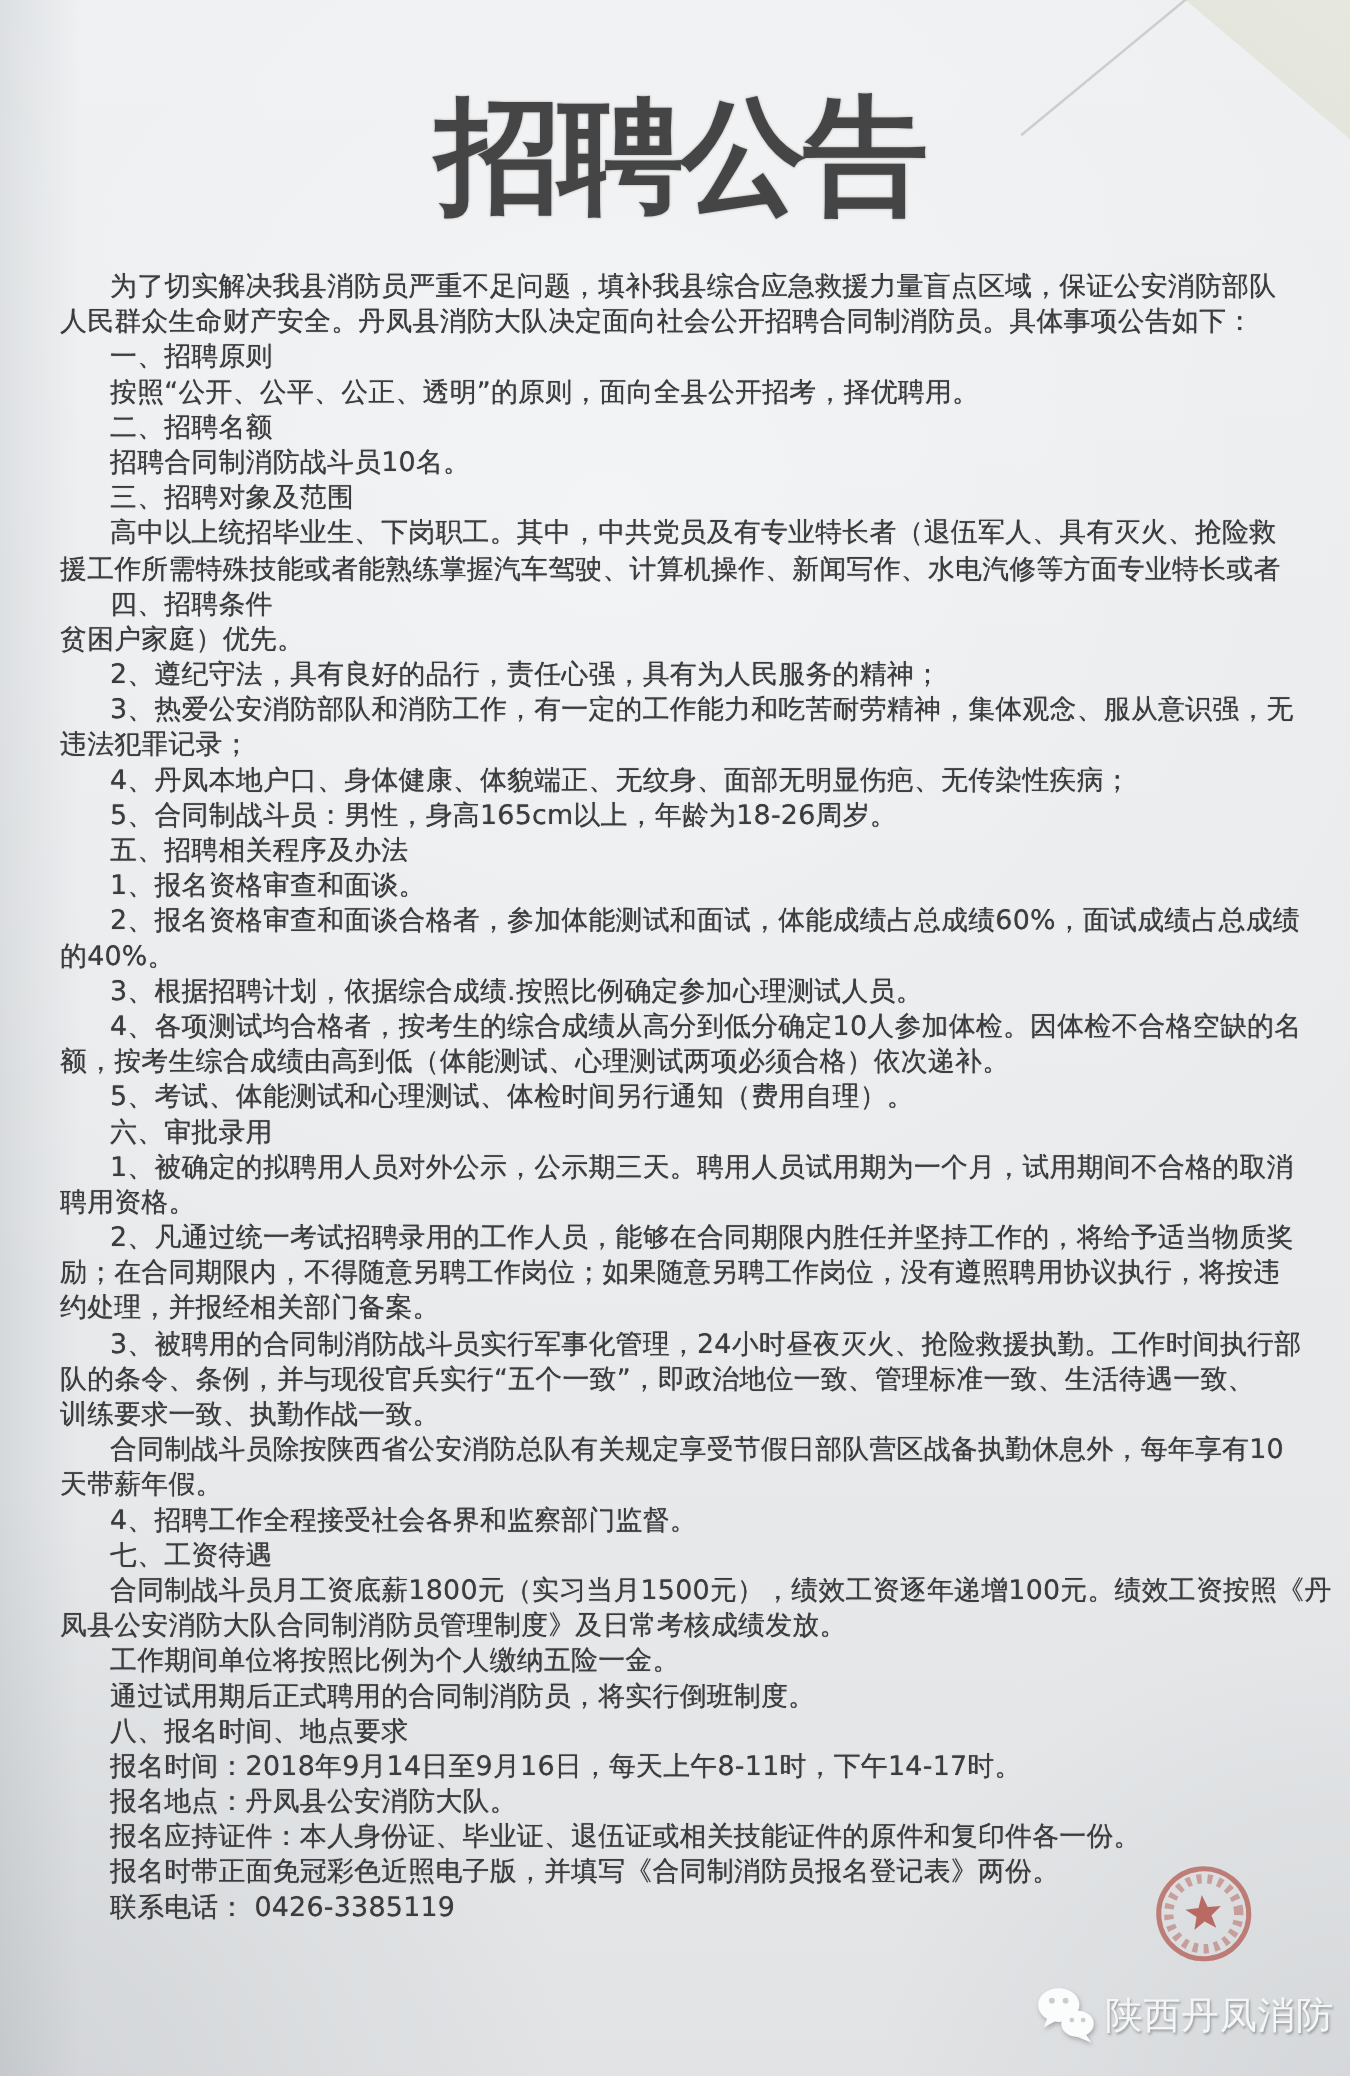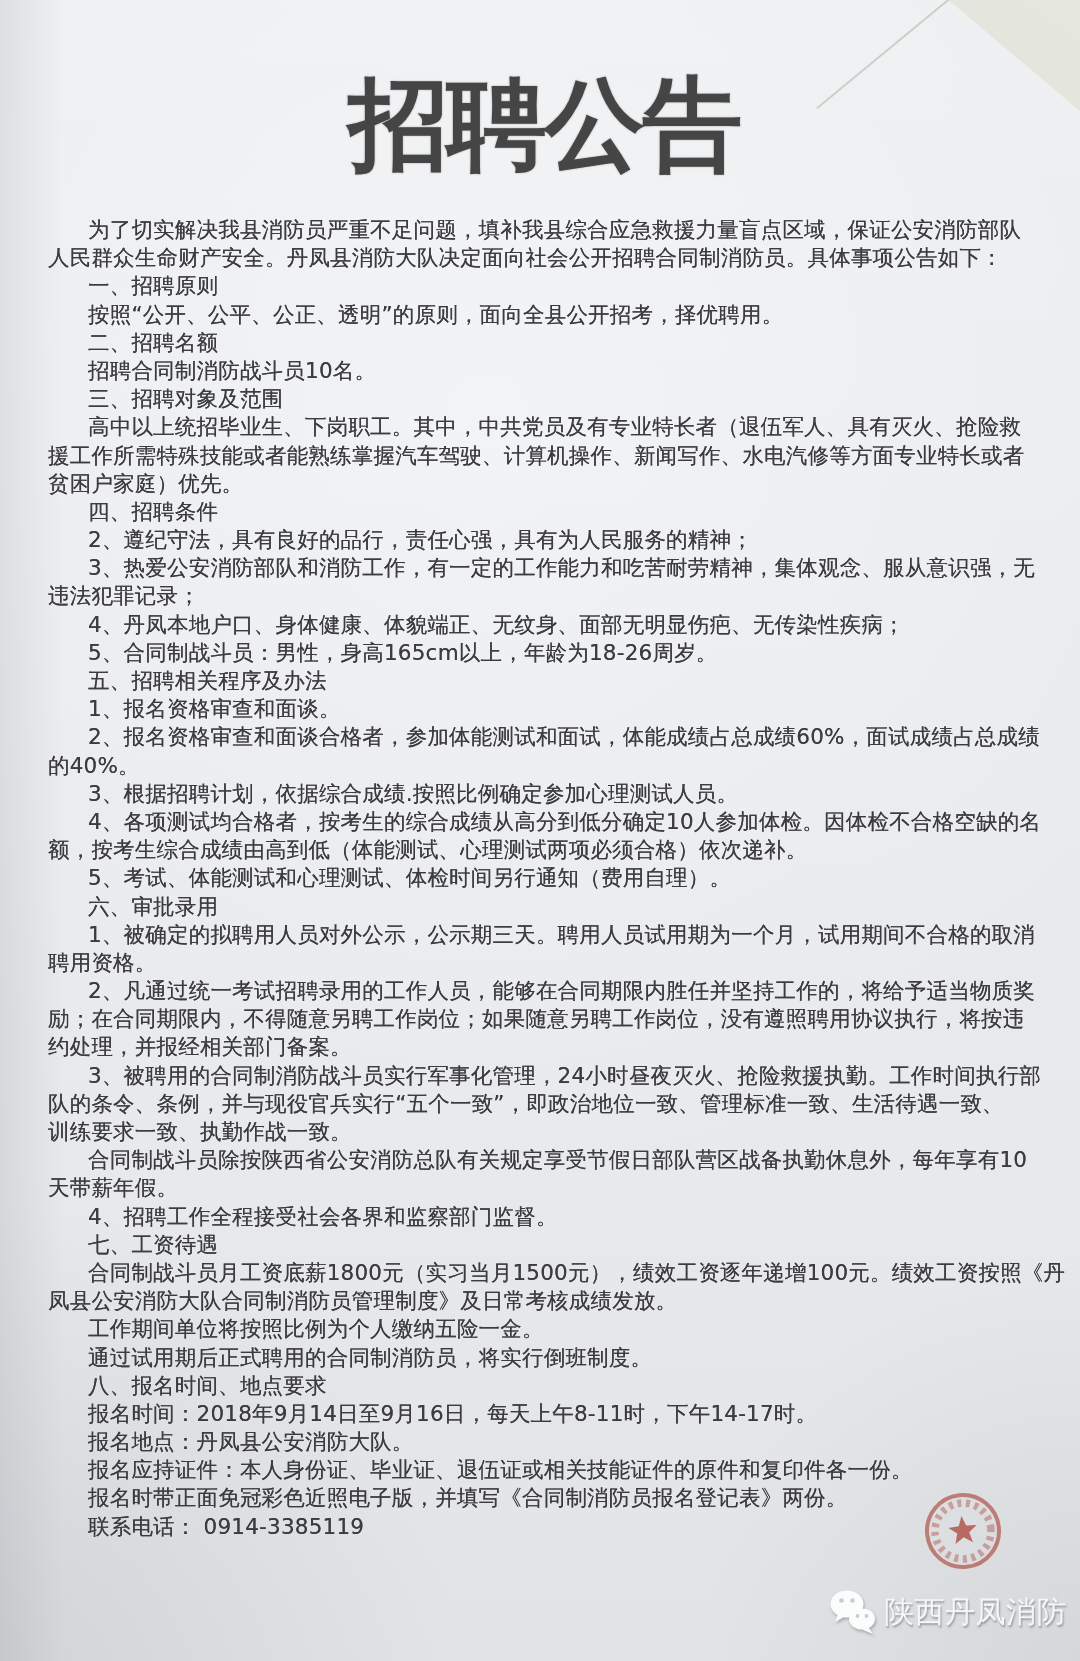--- a/index.html
+++ b/index.html
@@ -74,22 +74,22 @@
   <div class="doc-body">
       <div class="line indent">为了切实解决我县消防员严重不足问题，填补我县综合应急救援力量盲点区域，保证公安消防部队</div>
       <div class="line">人民群众生命财产安全。丹凤县消防大队决定面向社会公开招聘合同制消防员。具体事项公告如下：</div>
       <div class="line indent">一、招聘原则</div>
       <div class="line indent">按照“公开、公平、公正、透明”的原则，面向全县公开招考，择优聘用。</div>
       <div class="line indent">二、招聘名额</div>
       <div class="line indent">招聘合同制消防战斗员10名。</div>
       <div class="line indent">三、招聘对象及范围</div>
       <div class="line indent">高中以上统招毕业生、下岗职工。其中，中共党员及有专业特长者（退伍军人、具有灭火、抢险救</div>
       <div class="line">援工作所需特殊技能或者能熟练掌握汽车驾驶、计算机操作、新闻写作、水电汽修等方面专业特长或者</div>
+      <div class="line indent">四、招聘条件</div>
       <div class="line">贫困户家庭）优先。</div>
-      <div class="line indent">四、招聘条件</div>
       <div class="line indent">2、遵纪守法，具有良好的品行，责任心强，具有为人民服务的精神；</div>
       <div class="line indent">3、热爱公安消防部队和消防工作，有一定的工作能力和吃苦耐劳精神，集体观念、服从意识强，无</div>
       <div class="line">违法犯罪记录；</div>
       <div class="line indent">4、丹凤本地户口、身体健康、体貌端正、无纹身、面部无明显伤疤、无传染性疾病；</div>
       <div class="line indent">5、合同制战斗员：男性，身高165cm以上，年龄为18-26周岁。</div>
       <div class="line indent">五、招聘相关程序及办法</div>
       <div class="line indent">1、报名资格审查和面谈。</div>
       <div class="line indent">2、报名资格审查和面谈合格者，参加体能测试和面试，体能成绩占总成绩60%，面试成绩占总成绩</div>
       <div class="line">的40%。</div>
       <div class="line indent">3、根据招聘计划，依据综合成绩.按照比例确定参加心理测试人员。</div>
@@ -111,21 +111,21 @@
       <div class="line indent">七、工资待遇</div>
       <div class="line indent">合同制战斗员月工资底薪1800元（实习当月1500元），绩效工资逐年递增100元。绩效工资按照《丹</div>
       <div class="line">凤县公安消防大队合同制消防员管理制度》及日常考核成绩发放。</div>
       <div class="line indent">工作期间单位将按照比例为个人缴纳五险一金。</div>
       <div class="line indent">通过试用期后正式聘用的合同制消防员，将实行倒班制度。</div>
       <div class="line indent">八、报名时间、地点要求</div>
       <div class="line indent">报名时间：2018年9月14日至9月16日，每天上午8-11时，下午14-17时。</div>
       <div class="line indent">报名地点：丹凤县公安消防大队。</div>
       <div class="line indent">报名应持证件：本人身份证、毕业证、退伍证或相关技能证件的原件和复印件各一份。</div>
       <div class="line indent">报名时带正面免冠彩色近照电子版，并填写《合同制消防员报名登记表》两份。</div>
-      <div class="line indent">联系电话： 0914-3385119</div>
+      <div class="line indent">联系电话： 0426-3385119</div>
     </div>
 
   <svg class="seal" width="110" height="110" viewBox="0 0 110 110">
     <g transform="rotate(-6 55 55)">
       <circle cx="55" cy="55" r="36" fill="none" stroke="#d0695e" stroke-width="4" opacity="0.82"></circle>
       <circle cx="55" cy="55" r="28" fill="none" stroke="#cc6156" stroke-width="7.5" stroke-dasharray="4 4.6" opacity="0.5"></circle>
       <polygon points="55,40 58.7,49.9 69.27,50.36 60.99,56.95 63.82,67.14 55,61.3 46.18,67.14 49.01,56.95 40.73,50.36 51.3,49.9" fill="#cc5a4d" opacity="0.88"></polygon>
     </g>
   </svg>
 

